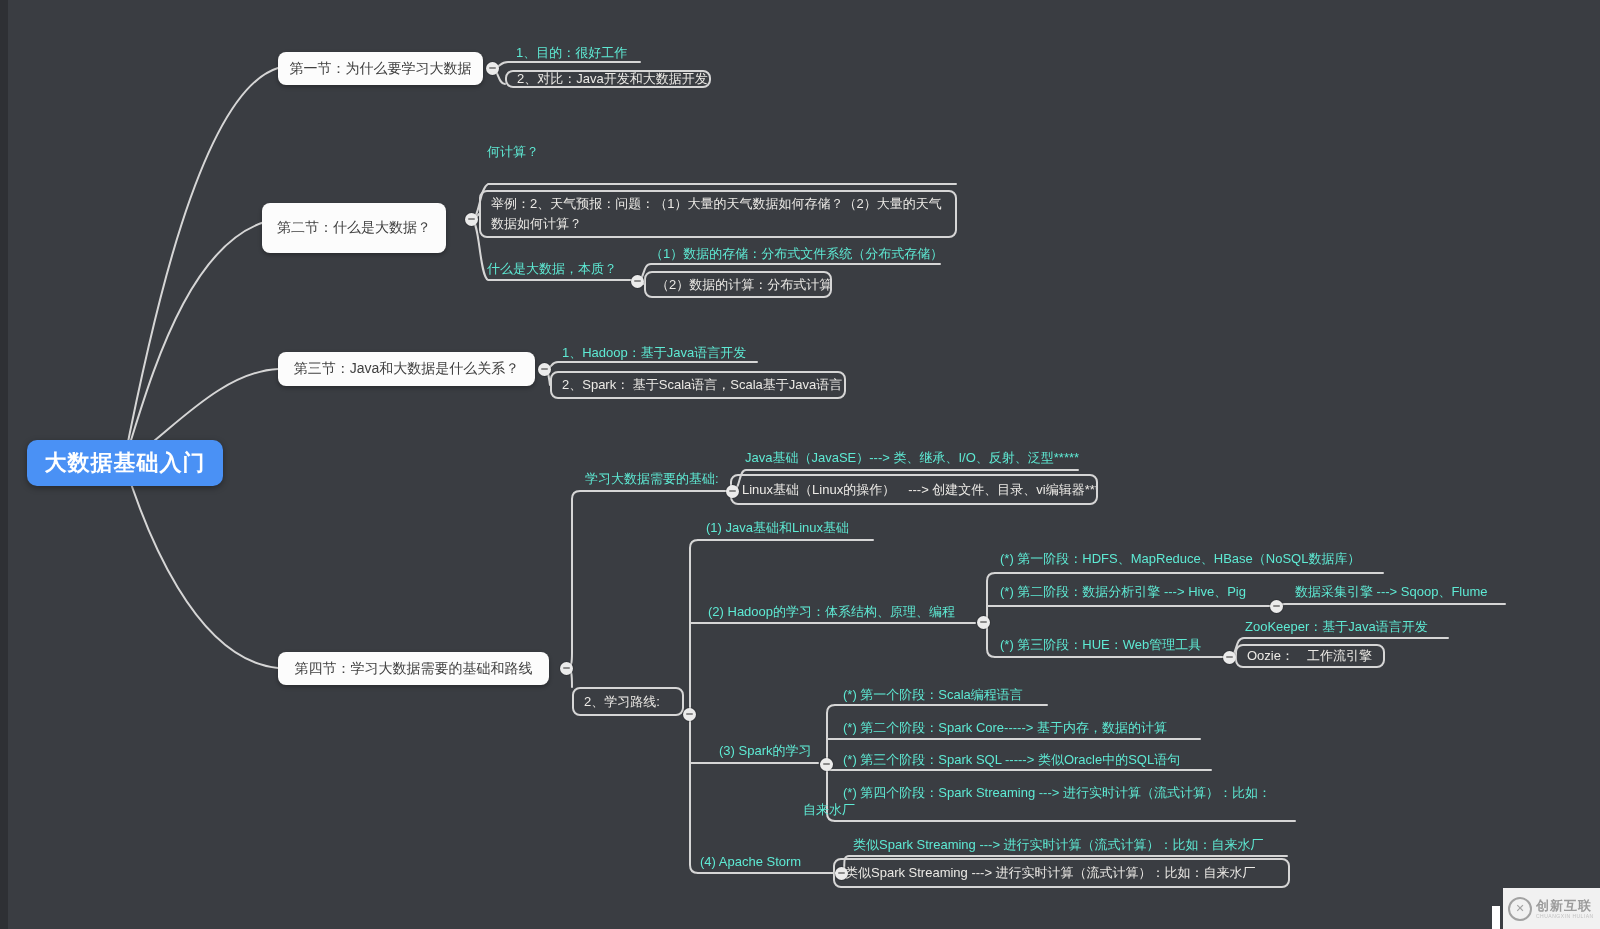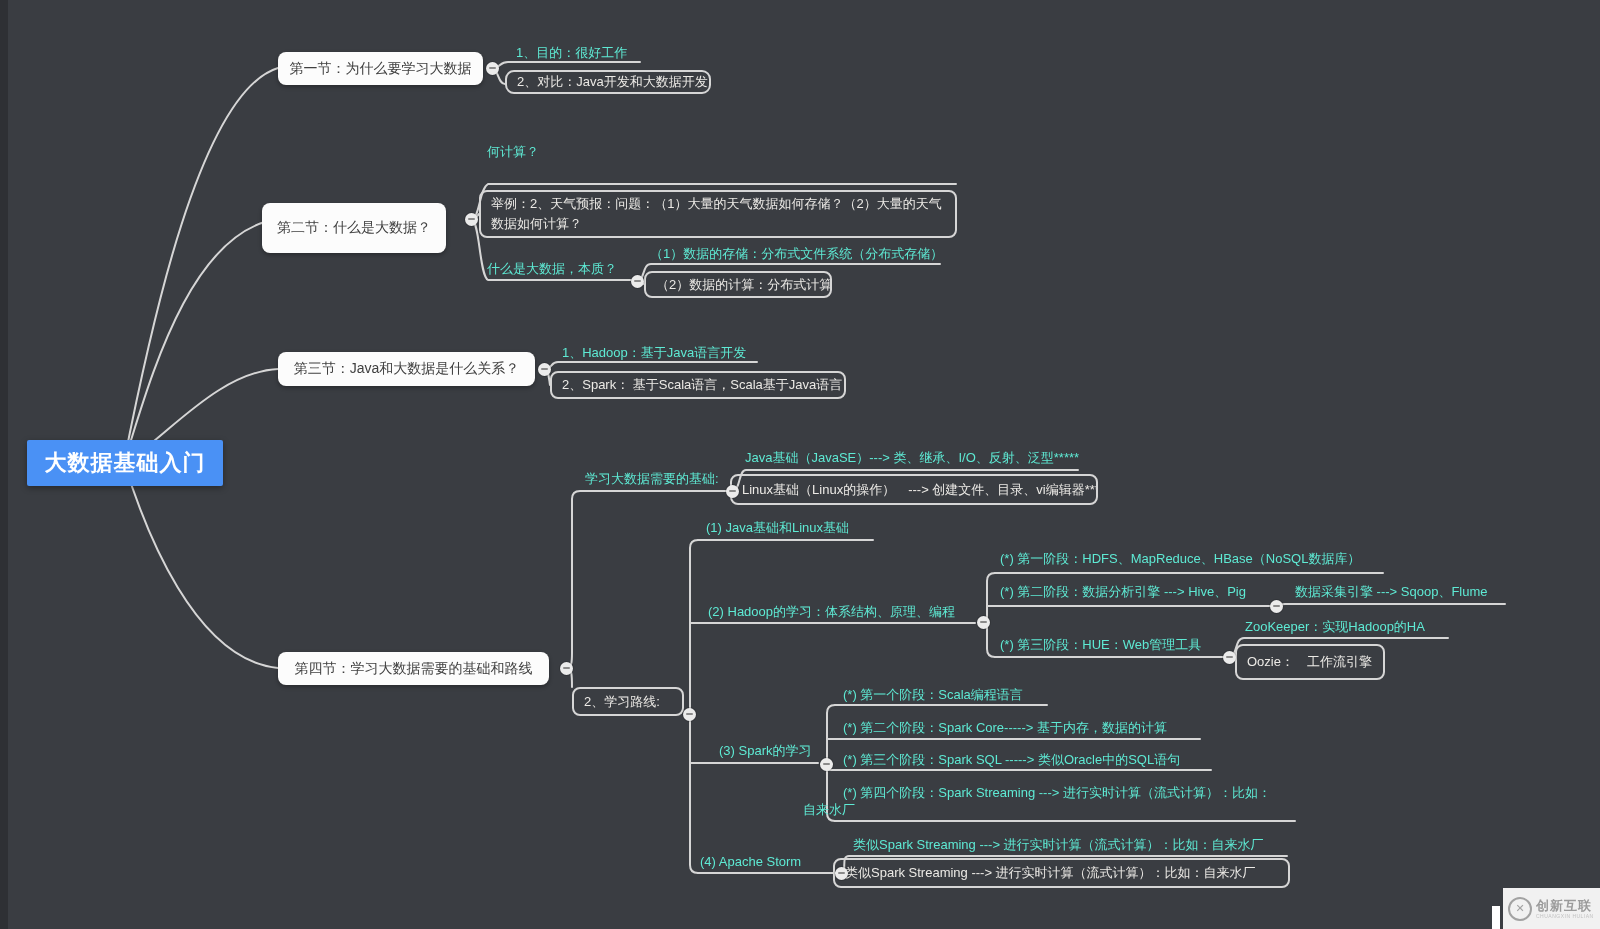--- a/index.html
+++ b/index.html
@@ -6,21 +6,21 @@
   .canvas{
     position:relative;width:1600px;height:929px;overflow:hidden;
     background:#3a3d42;
     font-family:"Liberation Sans","DejaVu Sans",sans-serif;
   }
   .edge-strip{position:absolute;left:0;top:0;width:8px;height:929px;background:#2e3034;}
   svg.wires{position:absolute;left:0;top:0;z-index:1;}
   svg.wires path{stroke:#d6d6d6;stroke-width:2;fill:none;stroke-linecap:round;}
   .node{position:absolute;z-index:3;box-sizing:border-box;display:flex;align-items:center;}
   .root{
-    background:#4a91f5;border-radius:2px;justify-content:center;
+    background:#4a91f5;border-radius:10px;justify-content:center;
     color:#ffffff;font-size:22px;font-weight:bold;letter-spacing:1px;
     box-shadow:0 2px 6px rgba(0,0,0,.35);white-space:nowrap;overflow:hidden;
   }
   .sec{
     background:#fcfcfc;border-radius:8px;justify-content:center;
     color:#404040;font-size:14px;white-space:nowrap;overflow:hidden;
     box-shadow:0 2px 4px rgba(0,0,0,.3);
   }
   .bx{
     border:2px solid #d6d6d6;border-radius:8px;background:transparent;
@@ -120,21 +120,21 @@
     <span>第二节：什么是大数据？</span>
   </div>
   <div class="node sec" style="left:278px;top:352px;width:257px;height:34px;">
     <span>第三节：Java和大数据是什么关系？</span>
   </div>
   <div class="node sec" style="left:278px;top:652px;width:271px;height:33px;">
     <span>第四节：学习大数据需要的基础和路线</span>
   </div>
 
   <div class="t" style="left:516px;top:44px;">1、目的：很好工作</div>
-  <div class="node bx" style="left:505px;top:70px;width:206px;height:24px;border-radius:9px;">
+  <div class="node bx" style="left:505px;top:70px;width:206px;height:18px;">
     <span>2、对比：Java开发和大数据开发</span>
   </div>
 
   <div class="t t2" style="left:487px;top:142px;">
     <div>何计算？</div>
   </div>
   <div class="node bx bx2" style="left:479px;top:190px;width:478px;height:48px;">
     <div>举例：2、天气预报：问题：（1）大量的天气数据如何存储？（2）大量的天气</div>
     <div>数据如何计算？</div>
   </div>
@@ -157,22 +157,22 @@
 
   <div class="node bx" style="left:572px;top:687px;width:112px;height:29px;">
     <span>2、学习路线:</span>
   </div>
   <div class="t" style="left:706px;top:519px;">(1) Java基础和Linux基础</div>
   <div class="t" style="left:708px;top:603px;">(2) Hadoop的学习：体系结构、原理、编程</div>
   <div class="t" style="left:1000px;top:550px;">(*) 第一阶段：HDFS、MapReduce、HBase（NoSQL数据库）</div>
   <div class="t" style="left:1000px;top:583px;">(*) 第二阶段：数据分析引擎 ---&gt; Hive、Pig</div>
   <div class="t" style="left:1295px;top:583px;">数据采集引擎 ---&gt; Sqoop、Flume</div>
   <div class="t" style="left:1000px;top:636px;">(*) 第三阶段：HUE：Web管理工具</div>
-  <div class="t" style="left:1245px;top:618px;">ZooKeeper：实现Hadoop的HA</div>
-  <div class="node bx" style="left:1235px;top:644px;width:150px;height:36px;">
+  <div class="t" style="left:1245px;top:618px;">ZooKeeper：基于Java语言开发</div>
+  <div class="node bx" style="left:1235px;top:644px;width:150px;height:24px;">
     <span>Oozie：　工作流引擎</span>
   </div>
   <div class="t" style="left:706px;top:742px;margin-left:13px;">(3) Spark的学习</div>
   <div class="t" style="left:843px;top:686px;">(*) 第一个阶段：Scala编程语言</div>
   <div class="t" style="left:843px;top:719px;">(*) 第二个阶段：Spark Core-----&gt; 基于内存，数据的计算</div>
   <div class="t" style="left:843px;top:751px;">(*) 第三个阶段：Spark SQL -----&gt; 类似Oracle中的SQL语句</div>
   <div class="t" style="left:843px;top:784px;">(*) 第四个阶段：Spark Streaming ---&gt; 进行实时计算（流式计算）：比如：</div>
   <div class="t" style="left:803px;top:801px;">自来水厂</div>
   <div class="t" style="left:700px;top:853px;">(4) Apache Storm</div>
   <div class="t" style="left:853px;top:836px;">类似Spark Streaming ---&gt; 进行实时计算（流式计算）：比如：自来水厂</div>

